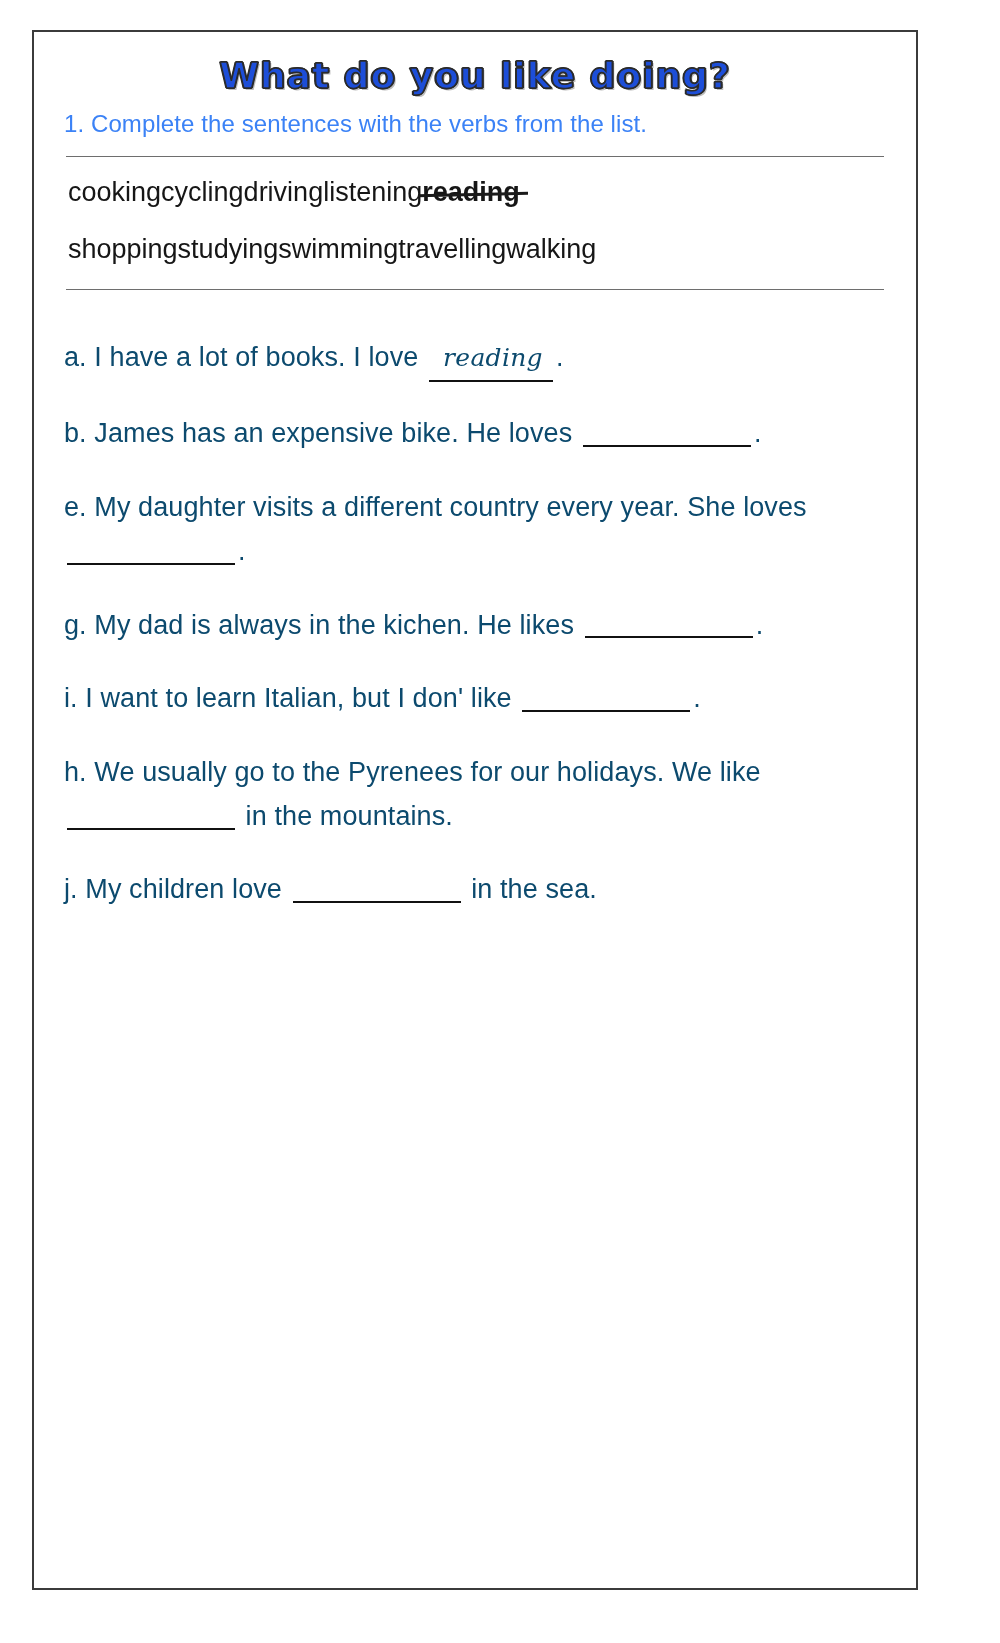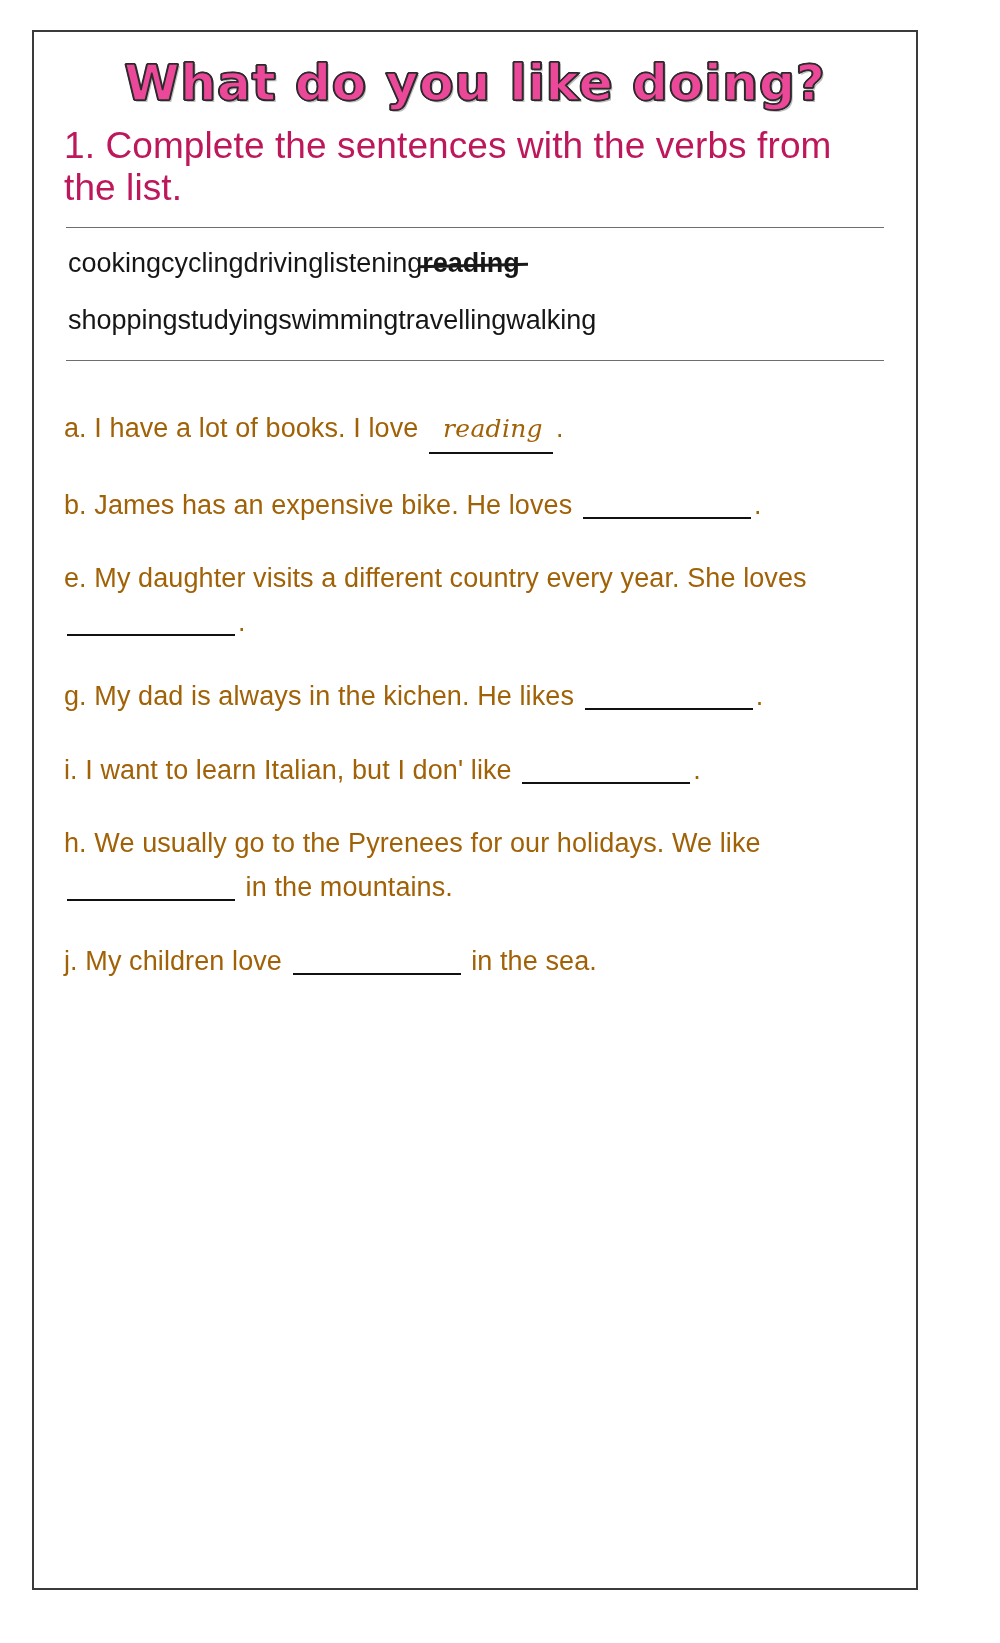--- a/index.html
+++ b/index.html
@@ -39,37 +39,37 @@
     left: 26px;
     top: 18px;
     right: 26px;
   }
 
   
   .title {
     text-align: center;
     font-family: "DejaVu Sans", sans-serif;
     font-weight: bold;
-    font-size: 50px;
+    font-size: 36px;
     letter-spacing: 1px;
-    color: #ec4899;
+    color: #1d4ed8;
     -webkit-text-stroke: 1.4px #2b2b2b;
     text-shadow:
        1.3px 0 0 #2b2b2b, -1.3px 0 0 #2b2b2b,
        0 1.3px 0 #2b2b2b, 0 -1.3px 0 #2b2b2b,
        2px 2px 0 #bdbdbd;
     margin: 6px 0 14px 0;
     line-height: 1.1;
   }
 
   
   .instruction {
-    font-size: 37px;
+    font-size: 24px;
     font-family: "Liberation Sans", sans-serif;
-    color: #be185d;
+    color: #3b82f6;
     margin: 10px 0 18px 4px;
     letter-spacing: 0.1px;
   }
 
   
   .wordbank {
     border-top: 1.5px solid #6e6e6e;
     border-bottom: 1.5px solid #6e6e6e;
     padding: 14px 0 16px 0;
     margin: 4px 6px 0 6px;
@@ -102,21 +102,21 @@
     background: #1a1a1a;
     transform: rotate(-1.2deg);
   }
 
   
   .items {
     margin: 46px 6px 0 4px;
   }
   .item {
     font-size: 27px;
-    color: #a16207;
+    color: #0c4a6e;
     line-height: 1.62;
     margin-bottom: 30px;
     letter-spacing: 0.1px;
     margin-top: 8px;
   }
   .blank {
     display: inline-block;
     border-bottom: 2.5px solid #111111;
     height: 1.05em;
     vertical-align: -0.18em;

